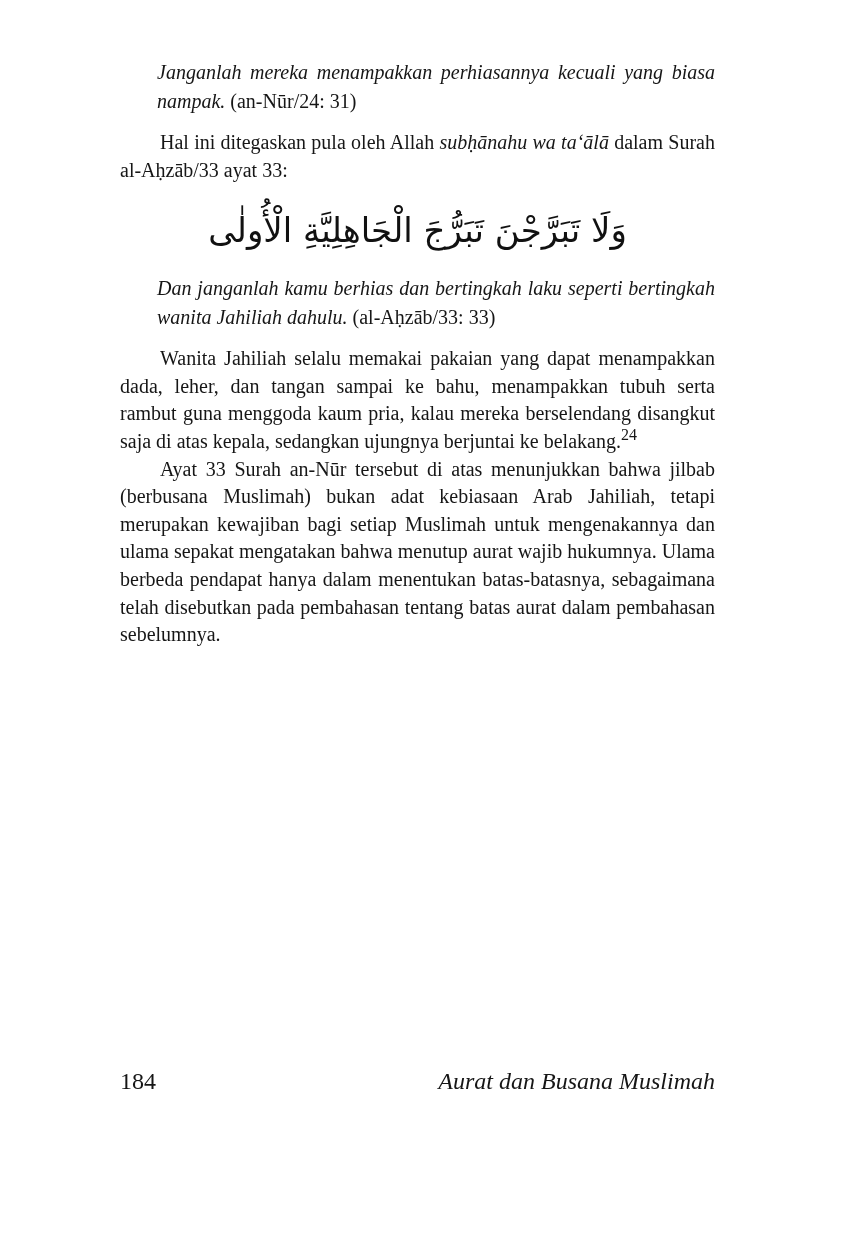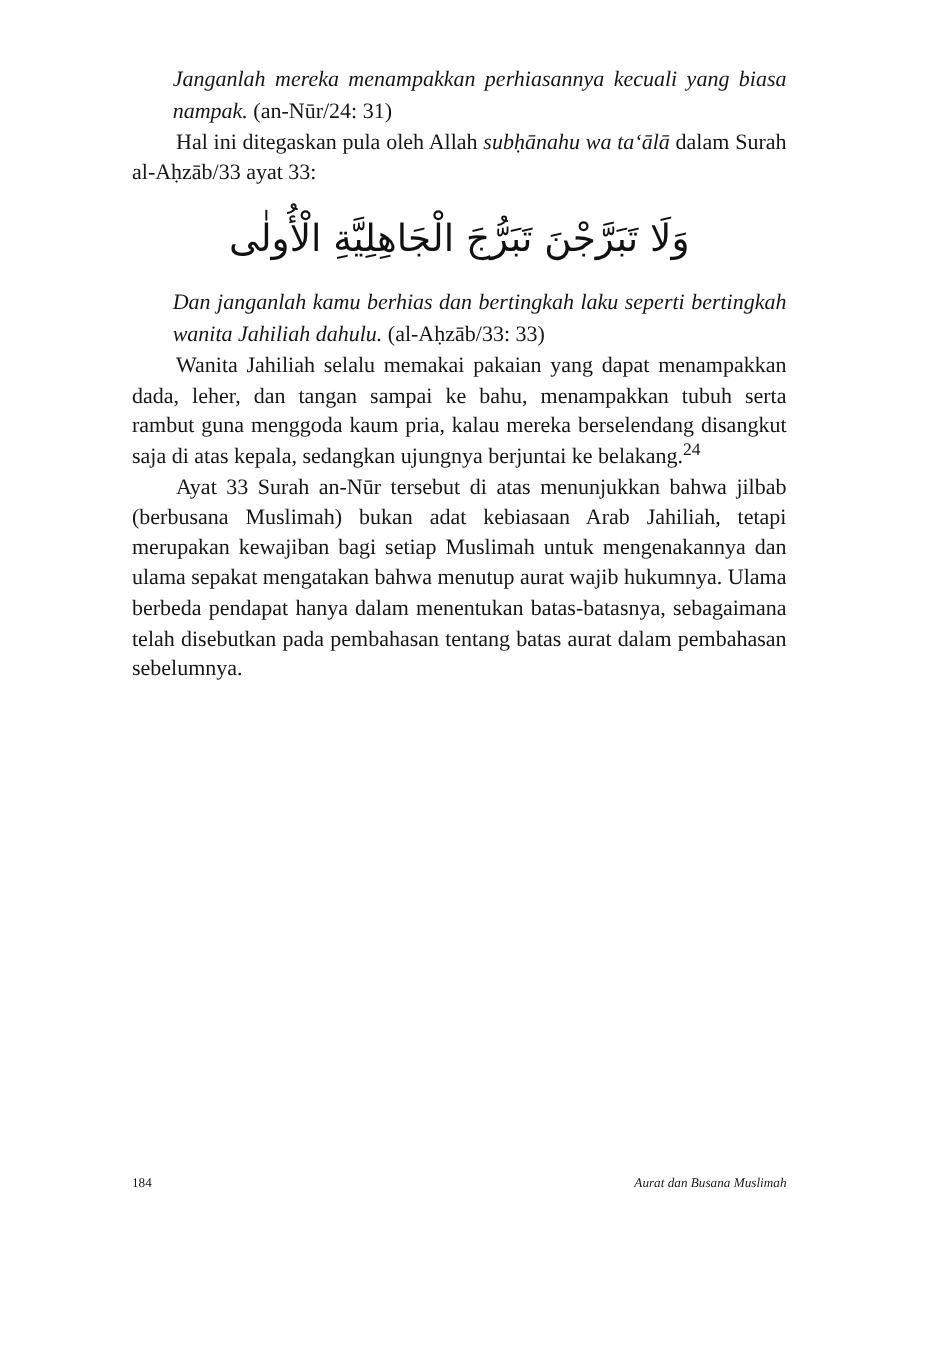--- a/index.html
+++ b/index.html
@@ -28,21 +28,21 @@
   .quote .ref {
     font-style: normal;
   }
   p.body {
     margin: 0;
     font-size: 20px;
     line-height: 27.6px;
     text-align: justify;
     text-indent: 40px;
   }
-  p.body.first { }
+  p.body.first { margin-top: 13px; }
   .it { font-style: italic; }
   .arabic {
     margin: 14px 0 12px 0;
     text-align: center;
     direction: rtl;
     font-family: "DejaVu Sans", sans-serif;
     font-size: 34px;
     line-height: 64px;
     color: #111;
   }
@@ -65,21 +65,21 @@
     text-indent: 44px;
   }
   .footer {
     position: absolute;
     left: 120px;
     right: 109px;
     top: 1068px;
     display: flex;
     justify-content: space-between;
     align-items: baseline;
-    font-size: 12px;
+    font-size: 24px;
   }
   .footer .booktitle {
     font-style: italic;
   }
 </style>
 </head>
 <body>
 
 <div class="page">
 

